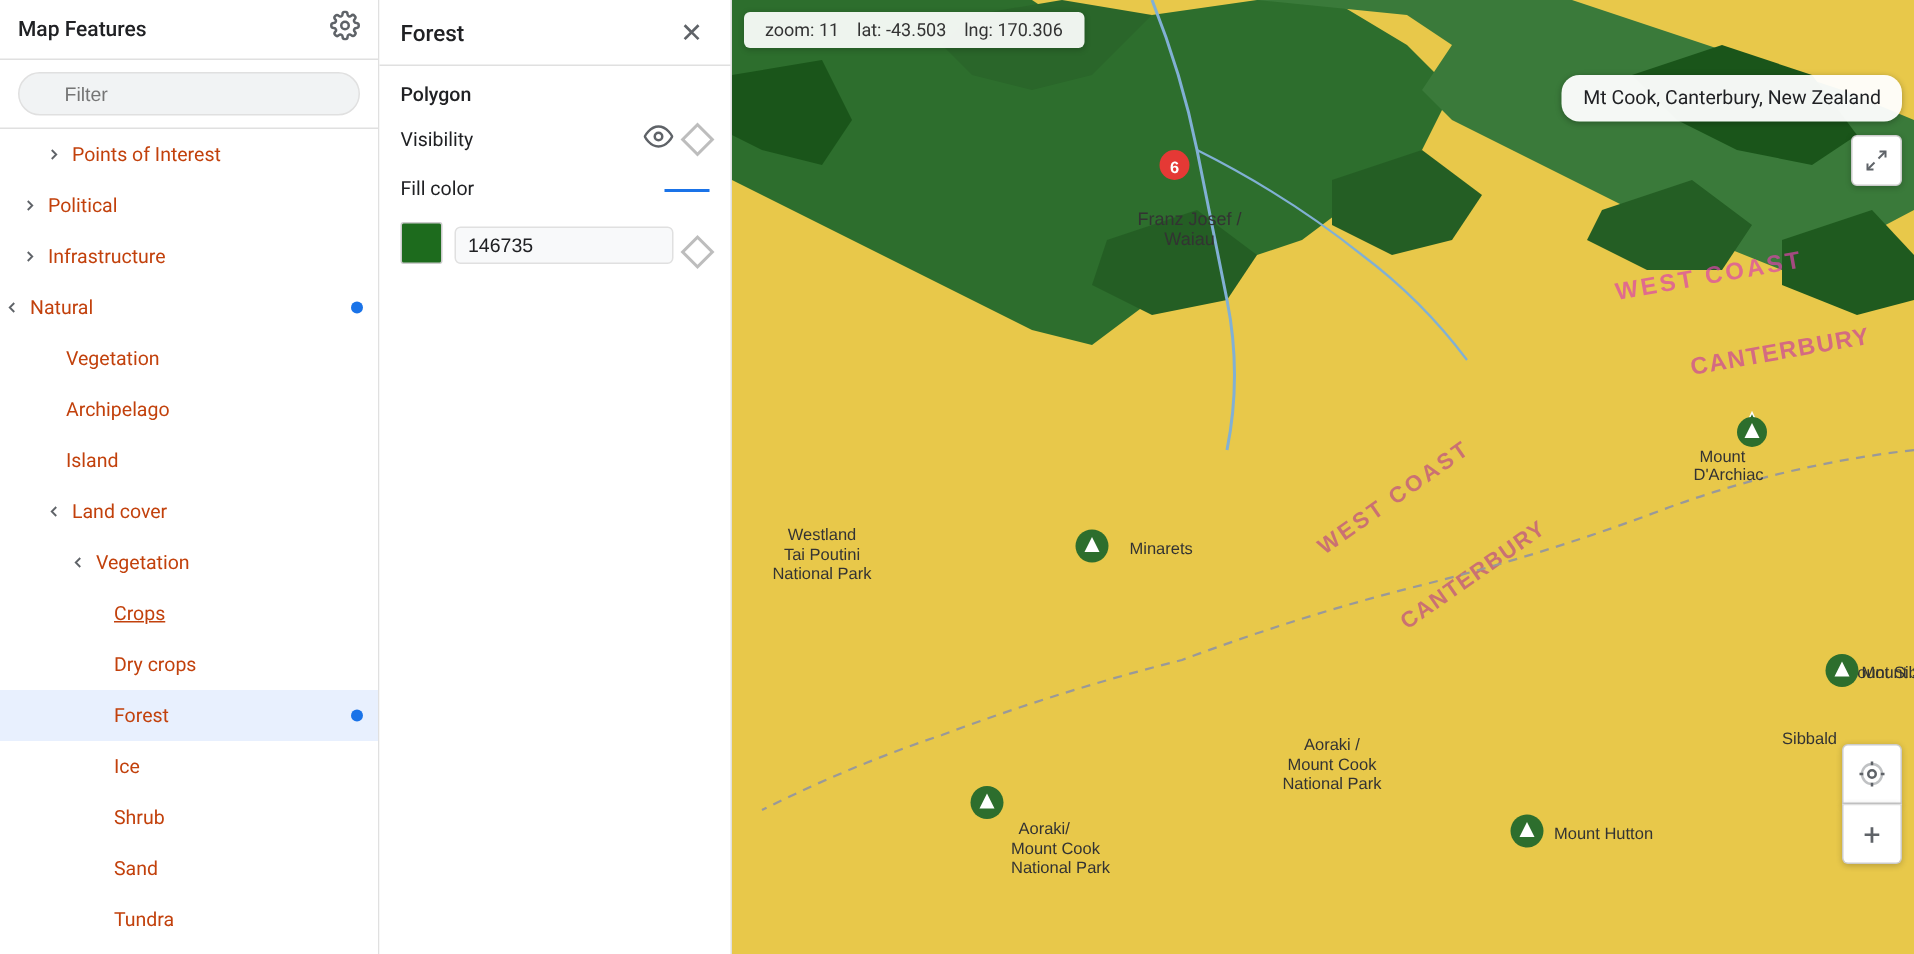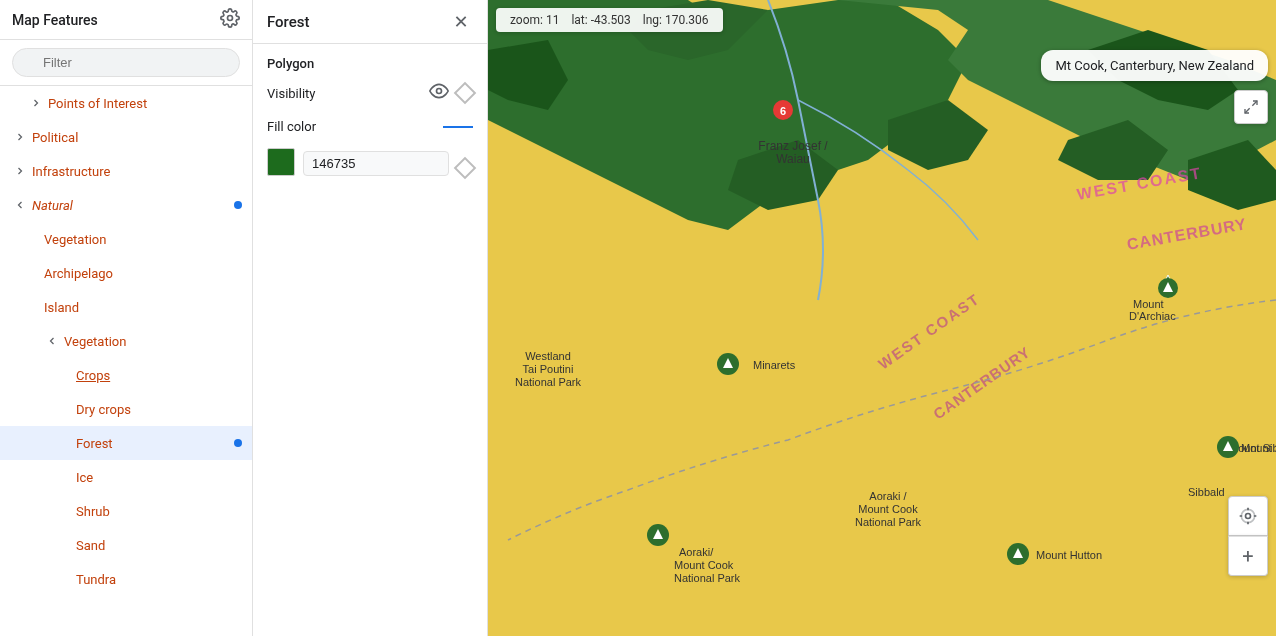--- a/index.html
+++ b/index.html
@@ -311,39 +311,47 @@
         <span class="item-label">Political</span>
       </div>
       <div class="tree-item" style="padding-left: 12px;">
         <span class="chevron" style="font-size: 11px; color: rgb(95, 99, 104); margin-right: 4px; transform: none;">
           <svg width="12" height="12" viewBox="0 0 24 24" fill="none" stroke="#5f6368" stroke-width="2.5">
             <polyline points="9 6 15 12 9 18"></polyline>
           </svg>
         </span>
         <span class="item-label">Infrastructure</span>
       </div>
-      <div class="tree-item active-dot" style="padding-left: 12px; font-style: italic;">
+      <div class="tree-item active-dot" style="padding-left: 0;">
         <span class="chevron" style="font-size: 11px; color: rgb(95, 99, 104); margin-right: 4px; transform: rotate(90deg);">
           <svg width="12" height="12" viewBox="0 0 24 24" fill="none" stroke="#5f6368" stroke-width="2.5">
             <polyline points="6 9 12 15 18 9"></polyline>
           </svg>
         </span>
         <span class="item-label">Natural</span>
       </div>
       <div class="tree-item" style="padding-left: 28px;">
         <span style="width: 16px; display: inline-block;"></span>
         <span class="item-label">Vegetation</span>
       </div>
       <div class="tree-item" style="padding-left: 28px;">
         <span style="width: 16px; display: inline-block;"></span>
         <span class="item-label">Archipelago</span>
       </div>
       <div class="tree-item" style="padding-left: 28px; justify-content: flex-end;">
         <span style="width: 16px; display: inline-block;"></span>
         <span class="item-label">Island</span>
+      </div>
+      <div class="tree-item" style="padding-left: 28px;">
+        <span class="chevron" style="font-size: 11px; color: rgb(95, 99, 104); margin-right: 4px; transform: rotate(90deg);">
+          <svg width="12" height="12" viewBox="0 0 24 24" fill="none" stroke="#5f6368" stroke-width="2.5">
+            <polyline points="6 9 12 15 18 9"></polyline>
+          </svg>
+        </span>
+        <span class="item-label">Land cover</span>
       </div>
       <div class="tree-item" style="padding-left: 44px;">
         <span class="chevron" style="font-size: 11px; color: rgb(95, 99, 104); margin-right: 4px; transform: rotate(90deg);">
           <svg width="12" height="12" viewBox="0 0 24 24" fill="none" stroke="#5f6368" stroke-width="2.5">
             <polyline points="6 9 12 15 18 9"></polyline>
           </svg>
         </span>
         <span class="item-label">Vegetation</span>
       </div>
       <div class="tree-item" style="padding-left: 60px; text-decoration: underline;">

